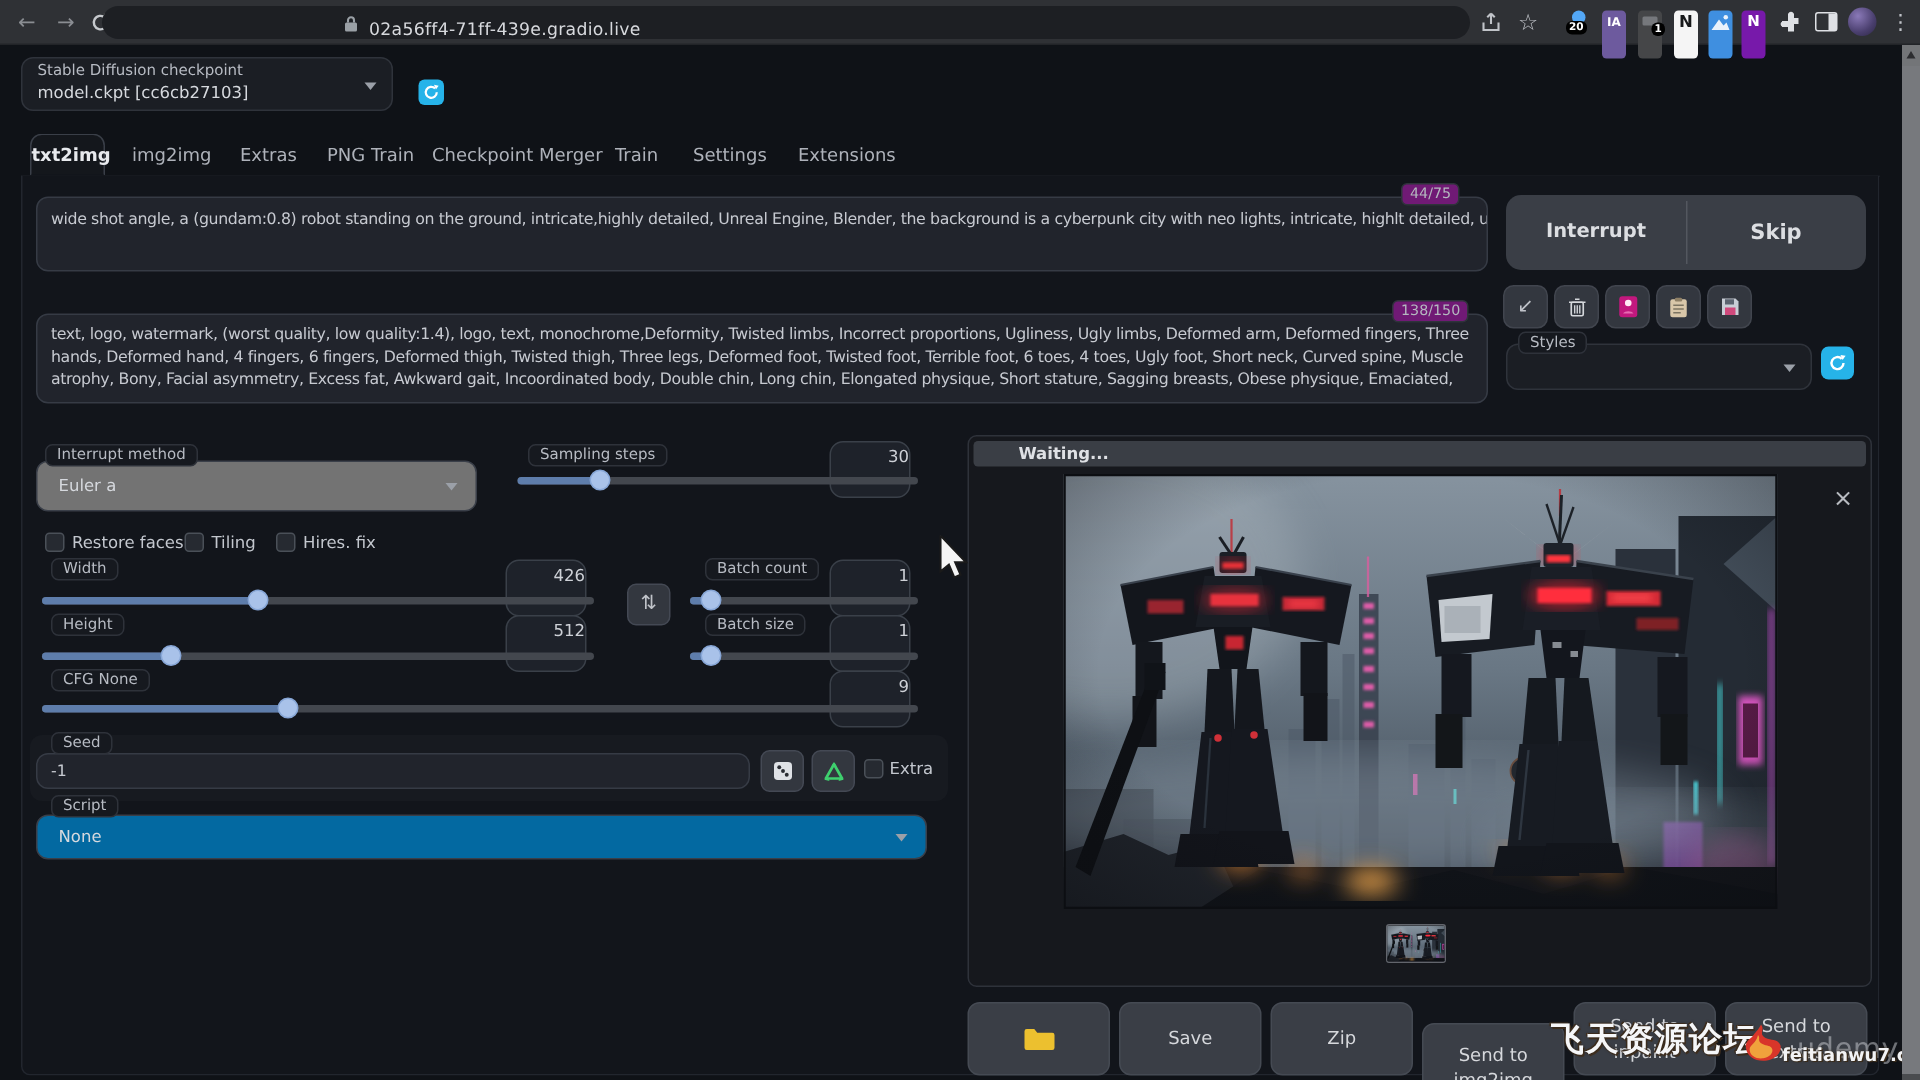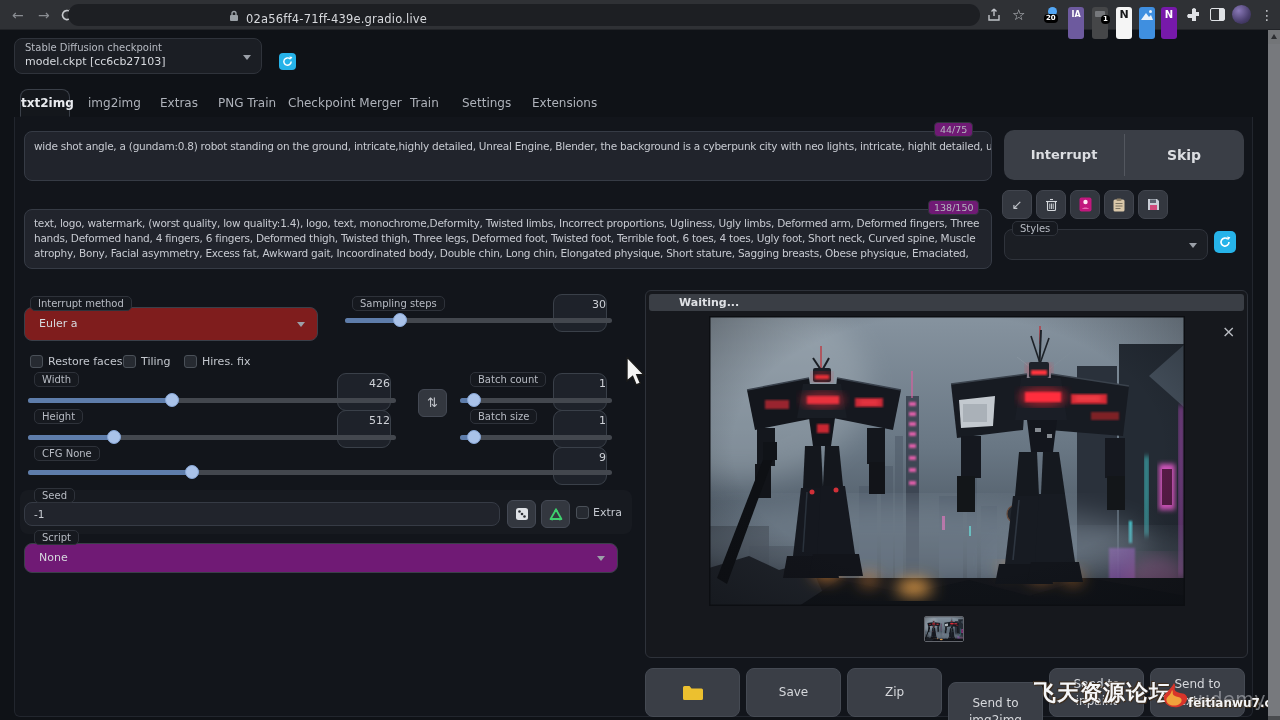--- a/index.html
+++ b/index.html
@@ -172,21 +172,21 @@
     <div class="chev" style="left:184px;top:13px;"></div>
   </div>
   <div class="bluebtn" style="left:1214px;top:231px;width:22px;height:22px;border-radius:5px;">
     <svg width="12" height="12" viewBox="0 0 12 12">
       <path d="M10 6a4 4 0 1 1-1.2-2.8" fill="none" stroke="#fff" stroke-width="1.6"></path>
         <polygon points="8,0.6 11.4,1.2 9.4,4" fill="#fff"></polygon>
     </svg>
   </div>
 
   <div class="chip" style="left:30px;top:296px;">Interrupt method</div>
-  <div class="abs" style="left:24px;top:307px;width:294px;height:34px;background:#7f1d1d;border:1px solid #3a3f49;border-radius:8px;">
+  <div class="abs" style="left:24px;top:307px;width:294px;height:34px;background:#737373;border:1px solid #3a3f49;border-radius:8px;">
     <div class="abs" style="left:14px;top:9px;font-size:11px;color:#d6d9de;">Euler a</div>
     <div class="chev" style="left:272px;top:14px;"></div>
   </div>
 
   <div class="chip" style="left:352px;top:296px;">Sampling steps</div>
   <div class="numbox" style="left:553px;top:294px;"><span>30</span></div>
   <div class="track" style="left:345px;top:318px;width:267px;"></div>
   <div class="fill" style="left:345px;top:318px;width:55px;"></div>
   <div class="handle" style="left:393px;top:313px;"></div>
 
@@ -247,21 +247,21 @@
       <path d="M7 1.5 12.4 11H1.6Z" fill="none" stroke="#3fcf6e" stroke-width="1.8" stroke-linejoin="round"></path>
       <polygon points="7,0 8.8,3 5.2,3" fill="#3fcf6e"></polygon>
       <polygon points="13.4,11.8 10,12.6 11.4,9.4" fill="#3fcf6e"></polygon>
       <polygon points="0.6,11.8 2.6,9.4 4,12.6" fill="#3fcf6e"></polygon>
     </svg>
   </div>
   <div class="cb" style="left:576px;top:506px;"></div>
   <div class="cblbl" style="left:593px;top:506px;">Extra</div>
 
   <div class="chip" style="left:34px;top:530px;">Script</div>
-  <div class="abs" style="left:24px;top:543px;width:594px;height:30px;background:#701a75;border:1px solid #3a3f49;border-radius:8px;">
+  <div class="abs" style="left:24px;top:543px;width:594px;height:30px;background:#0369a1;border:1px solid #3a3f49;border-radius:8px;">
     <div class="abs" style="left:14px;top:7px;font-size:11px;color:#d6d9de;">None</div>
     <div class="chev" style="left:572px;top:12px;"></div>
   </div>
 
   <div class="abs" style="left:645px;top:290px;width:603px;height:368px;background:#16181d;border:1px solid #2e323a;border-radius:6px;"></div>
   <div class="abs" style="left:649px;top:294px;width:595px;height:17px;background:#3a3e45;border-radius:3px;">
     <div class="abs" style="left:6px;top:2px;font-size:11px;font-weight:bold;color:#dfe1e5;margin-left:24px;">Waiting...</div>
   </div>
 
   <svg class="abs" style="left:709px;top:316px;" width="476" height="290" viewBox="0 0 476 290">

